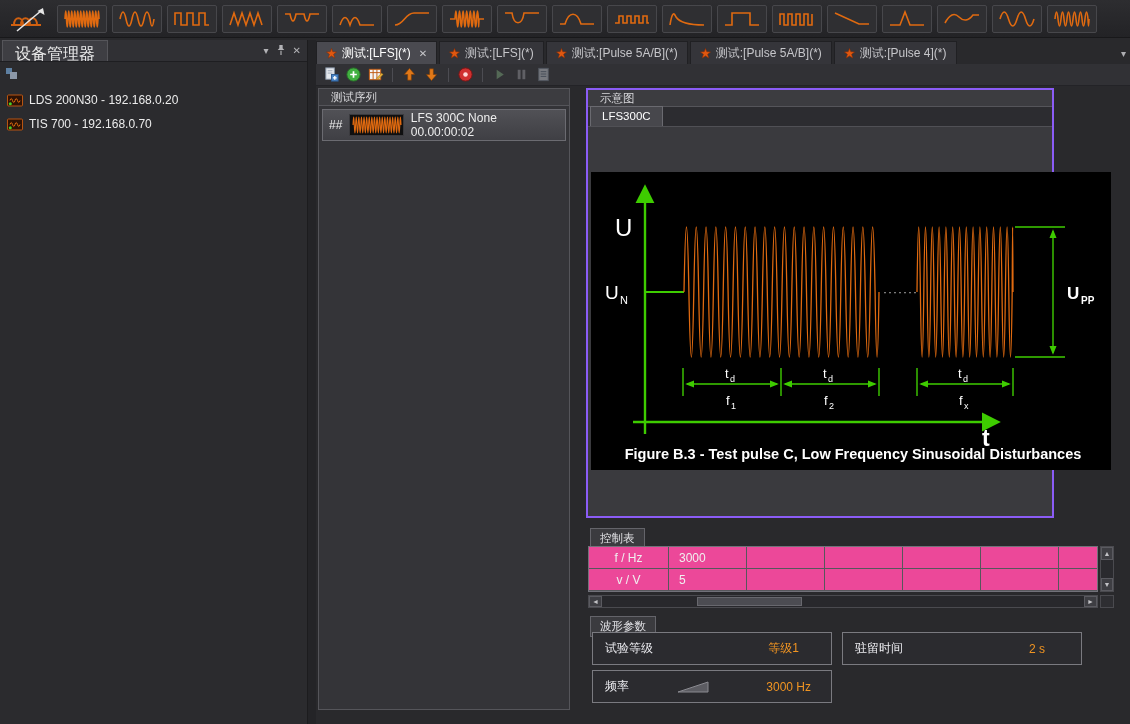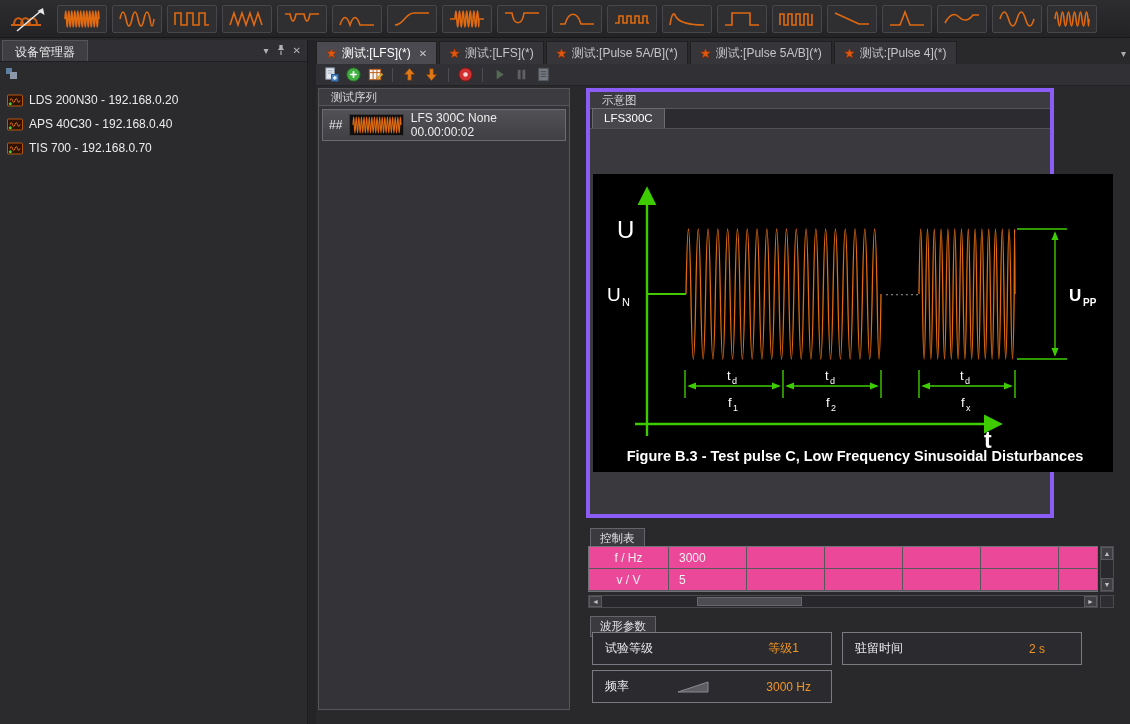--- a/index.html
+++ b/index.html
@@ -13,21 +13,21 @@
     background:linear-gradient(#2d2d30,#232326);border-bottom:1px solid #18181a;
     display:flex;align-items:center;padding:0 4px;gap:5px}
   .logo{width:48px;height:30px;display:flex;align-items:center;justify-content:center}
   #wave-buttons{display:flex;gap:5px;align-items:center}
   .wave-btn{width:50px;height:28px;background:#2f2f32;border:1px solid #47474b;border-radius:2px;
     display:flex;align-items:center;justify-content:center}
 
   
   #left-panel{position:absolute;left:0;top:40px;width:308px;height:684px;background:#2b2b2e;border-right:1px solid #1c1c1e}
   .ltitlebar{height:22px;background:#303034;border-bottom:1px solid #1e1e21;position:relative;display:flex;align-items:flex-end}
-  .ltab{height:21px;margin-left:2px;padding:3px 12px 0 12px;background:#3e3e43;border:1px solid #55555a;border-bottom:none;color:#ececec;font-size:12px}
+  .ltab{height:21px;margin-left:2px;padding:3px 12px 0 12px;background:#3e3e43;border:1px solid #55555a;border-bottom:none;color:#ececec;font-size:16px}
   .lticons{position:absolute;right:6px;top:4px;display:flex;gap:7px;align-items:center;color:#b2b2b6;font-size:10px}
   .lbody{position:relative;height:661px}
   .ptool{position:absolute;left:6px;top:6px;width:14px;height:12px}
   .ptool .sq1{position:absolute;left:0;top:0;width:6px;height:6px;background:#5e80a2}
   .ptool .sq2{position:absolute;left:4px;top:4px;width:7px;height:7px;background:#8c98a8}
   #device-list{position:absolute;left:0;top:26px;right:0}
   .dev-row{height:24px;display:flex;align-items:center;gap:6px;padding-left:7px;color:#ececec}
 
   #vsplit{position:absolute;left:308px;top:40px;width:8px;height:684px;background:#242427}
 
@@ -50,21 +50,21 @@
 
   
   #seq-panel{position:absolute;left:318px;top:88px;width:252px;height:622px;border:1px solid #55555a;background:#353539}
   #seq-list{position:absolute;left:0;top:17px;right:0;bottom:0;background:#343438;padding:3px}
   .seq-item{height:32px;display:flex;align-items:center;gap:7px;padding:0 6px;color:#eee;
     background:linear-gradient(#515156,#3f3f44);border:1px solid #6b6b71}
   .seq-thumb{width:56px;height:22px;background:#0f0f10;border:1px solid #3a3a3e;display:flex;align-items:center;justify-content:center}
 
   
   #right-col{position:absolute;left:586px;top:88px;width:528px;height:626px}
-  #schematic{position:absolute;left:0;top:0;width:468px;height:430px;border:4px solid #8b5cf6;background:#3a3a3e}
+  #schematic{position:absolute;left:0;top:0;width:468px;height:430px;border:2px solid #8b5cf6;background:#3a3a3e}
   .stabrow{height:20px;background:#2c2c30;border-bottom:1px solid #505055;display:flex;align-items:flex-end}
   .stab{height:20px;margin-left:2px;padding:3px 11px 0 11px;background:#47474c;border:1px solid #6a6a70;border-bottom:none;color:#fff;font-size:11.5px}
   #figure{position:absolute;left:3px;top:82px}
 
   .seclabel{position:absolute;padding:2px 9px;background:#3b3b3f;border:1px solid #64646a;font-size:11.5px;color:#e2e2e6}
   #ctl-label{left:4px;top:440px;border-bottom:none}
   #wp-label{left:4px;top:528px}
 
   #ctl-table{position:absolute;left:2px;top:458px;width:510px;height:46px;border:1px solid #72727a;background:#ec4899;overflow:hidden}
   .crow{display:flex;height:22px}
@@ -230,28 +230,20 @@
             <circle cx="3.3" cy="9.7" r="1.5" fill="#46d428"></circle>
           </svg>
           <span>LDS 200N30 - 192.168.0.20</span>
         </div>
         <div class="dev-row">
           <svg width="16" height="13" viewBox="0 0 16 13">
             <rect x="0.5" y="1" width="15" height="11" rx="1" fill="#2e1205" stroke="#b85512"></rect>
             <path d="M3,6.5 Q4.2,2.5 5.5,6.5 T8,6.5 T10.5,6.5 T13,6.5" fill="none" stroke="#e06a10"></path>
             <circle cx="3.3" cy="9.7" r="1.5" fill="#46d428"></circle>
           </svg>
-          <span>APS 40C30 - 192.168.0.40</span>
-        </div>
-        <div class="dev-row">
-          <svg width="16" height="13" viewBox="0 0 16 13">
-            <rect x="0.5" y="1" width="15" height="11" rx="1" fill="#2e1205" stroke="#b85512"></rect>
-            <path d="M3,6.5 Q4.2,2.5 5.5,6.5 T8,6.5 T10.5,6.5 T13,6.5" fill="none" stroke="#e06a10"></path>
-            <circle cx="3.3" cy="9.7" r="1.5" fill="#46d428"></circle>
-          </svg>
           <span>TIS 700 - 192.168.0.70</span>
         </div>
       </div>
   </div>
 </div>
 
 <div id="vsplit"></div>
 
 <div id="tabbar">
   <div id="tabs">

